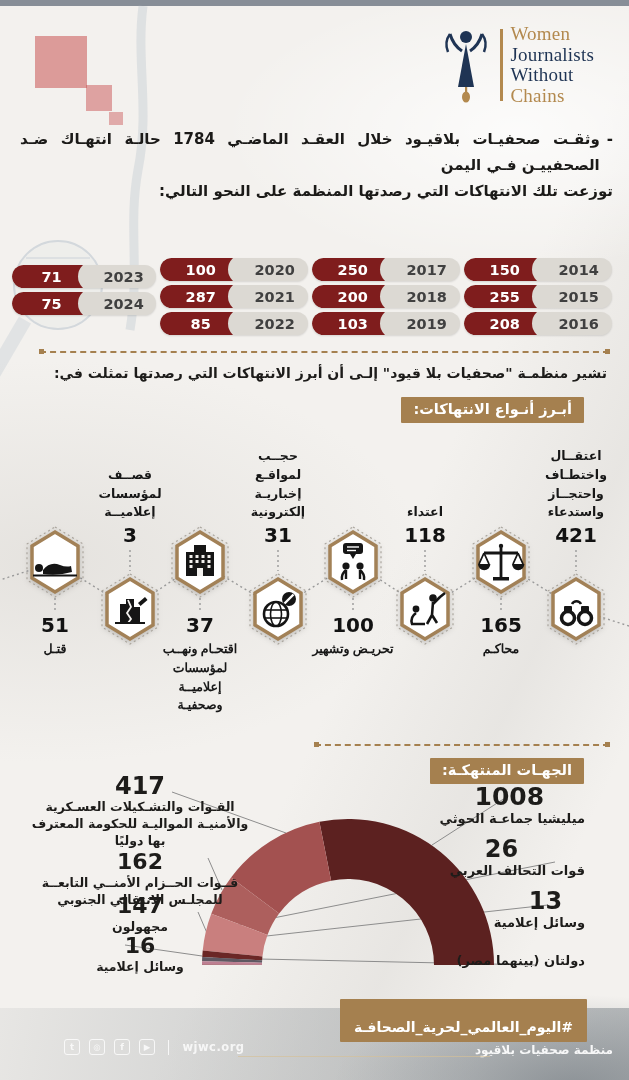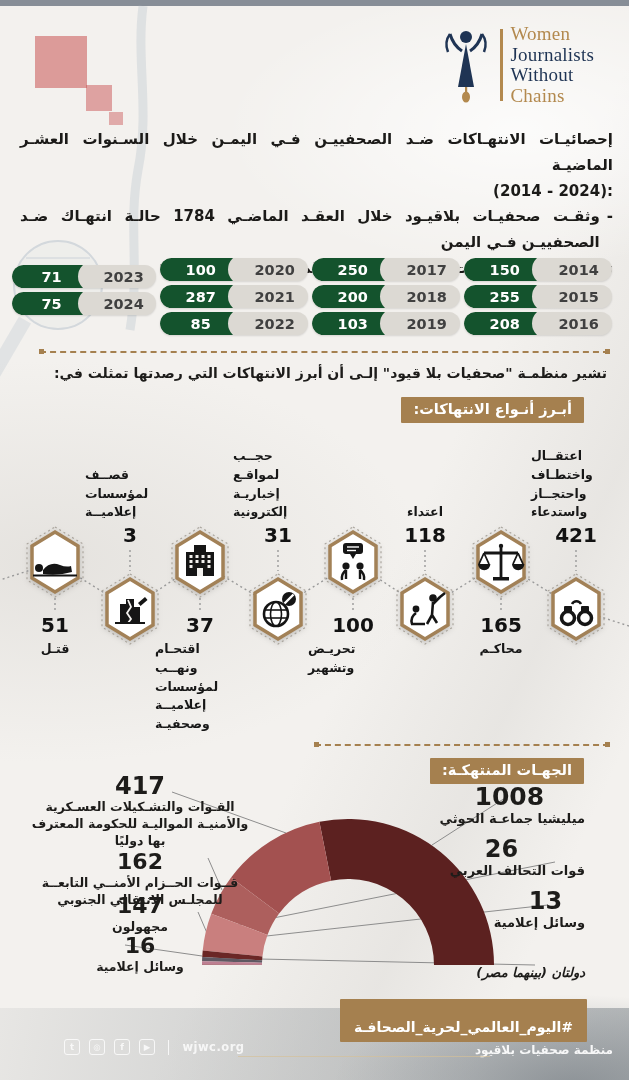--- a/index.html
+++ b/index.html
@@ -29,61 +29,61 @@
   .intro{position:absolute;top:127px;right:16px;left:20px;direction:rtl;text-align:justify;
     font-size:15px;font-weight:bold;line-height:1.72;color:#1b1a18;}
   .intro .years{display:block;text-align:right;}
   .intro .bullet{display:flex;gap:7px;}
   .intro .bullet .mark{flex:0 0 auto;}
   
   .years-grid{position:absolute;top:258px;left:0;right:0;height:88px;}
   .ycol{position:absolute;top:0;width:148px;}
   #ycol0{left:464px;} #ycol1{left:312px;} #ycol2{left:160px;} #ycol3{left:12px;top:7px;width:144px;}
   .pill{position:relative;height:23px;border-radius:12px;background:#dcd9d3;overflow:hidden;margin-bottom:4px;box-shadow:0 1px 2px rgba(0,0,0,.12);}
-  .pill .num{position:absolute;left:0;top:0;bottom:0;width:55%;background:#14532d;border-radius:12px 0 0 12px;
+  .pill .num{position:absolute;left:0;top:0;bottom:0;width:55%;background:#7f1d1d;border-radius:12px 0 0 12px;
     color:#fff;font-weight:bold;display:flex;align-items:center;justify-content:center;font-size:14.5px;}
   .pill::after{content:"";position:absolute;left:calc(55% - 13px);top:-4px;width:31px;height:31px;background:#dcd9d3;border-radius:50%;}
   .pill .year{position:absolute;right:0;top:0;bottom:0;width:45%;color:#404040;font-weight:bold;
     display:flex;align-items:center;justify-content:center;font-size:14.5px;z-index:2;}
   
   .sep{position:absolute;height:0;border-top:2px dashed #a5804f;}
   .sep::before,.sep::after{content:"";position:absolute;top:-4px;width:5px;height:5px;background:#a5804f;}
   .sep::before{left:-1px;} .sep::after{right:-1px;}
   #sep1{top:351px;left:40px;right:20px;}
   #sep2{top:744px;left:315px;right:20px;}
   
   .note{position:absolute;top:365px;right:22px;left:30px;direction:rtl;text-align:right;font-size:14px;font-weight:bold;}
   .tan-box{position:absolute;background:#a5804f;color:#fff;font-weight:bold;font-size:14.5px;
     padding:4px 12px 6px;direction:rtl;border-radius:1px;}
   #violations-header{top:397px;right:45px;}
   #perp-header{top:18px;right:45px;}
   
   .violations{position:absolute;top:430px;left:0;right:0;height:312px;}
   .vlines{position:absolute;inset:0;}
   .vitem{position:absolute;top:0;width:90px;display:flex;flex-direction:column;align-items:center;direction:rtl;}
-  .vlabel{font-size:12.5px;font-weight:bold;line-height:1.5;text-align:left;color:#171717;}
+  .vlabel{font-size:12.5px;font-weight:bold;line-height:1.5;text-align:center;color:#171717;}
   .low .vlabel{height:92px;display:flex;flex-direction:column;justify-content:flex-end;}
   .vcount{font-size:20px;font-weight:bold;color:#121212;height:26px;line-height:26px;}
   .low .hex{margin-top:25px;}
   .high{padding-top:96px;}
   .high .vcount{margin-top:14px;}
-  .high .vlabel{margin-top:2px;}
+  .high .vlabel{margin-top:2px;font-family:Liberation Serif, serif;}
   .hex{filter:drop-shadow(0 2px 2px rgba(0,0,0,.18));}
   
   .perp{position:absolute;top:740px;left:0;right:0;height:262px;}
   .leader-lines,.donut{position:absolute;}
   .leader-lines{left:0;top:0;}
   .donut{left:200px;top:78px;}
   .pr{position:absolute;right:44px;direction:rtl;text-align:left;}
   .pr .pval{font-size:24px;font-weight:bold;line-height:26px;margin-left:35px;}
   .pr .plab{font-size:13px;font-weight:bold;line-height:17px;}
   .pl{position:absolute;left:25px;width:230px;direction:rtl;text-align:center;}
   .pl .pval{font-size:22px;font-weight:bold;line-height:24px;}
   .pl .plab{font-size:12.5px;font-weight:bold;line-height:17px;}
-  #pg1{top:44px;} #pg2{top:96px;} #pg3{top:148px;} #pg4{top:224px;font-style:italic;}
+  #pg1{top:44px;} #pg2{top:96px;} #pg3{top:148px;} #pg4{top:212px;}
   #pg5{top:34px;} #pg6{top:110px;} #pg7{top:154px;} #pg8{top:194px;}
   
   .footer-shade{position:absolute;left:0;right:0;bottom:0;height:72px;
     background:linear-gradient(100deg, rgba(190,192,192,.22), rgba(146,152,156,.42) 55%, rgba(122,130,136,.5));}
   .swoosh{position:absolute;right:0;bottom:0;width:320px;height:95px;
     background:radial-gradient(ellipse at 82% 105%, rgba(105,113,120,.55), transparent 64%);}
   #hashtag-box{top:999px;right:42px;font-size:14px;padding:20px 14px 7px;}
   .org{position:absolute;top:1043px;right:16px;color:#fff;font-size:12px;font-weight:bold;direction:rtl;opacity:.92;}
   .org-line{position:absolute;top:1056px;left:238px;width:252px;height:1px;background:rgba(214,192,150,.65);}
   .social{position:absolute;left:64px;top:1039px;display:flex;align-items:center;gap:9px;opacity:.8;}
@@ -123,24 +123,20 @@
     <div class="logo-divider"></div>
     <div class="logo-text">
       <span class="gold">Women</span>
       <span class="navy">Journalists</span>
       <span class="navy">Without</span>
       <span class="gold">Chains</span>
     </div>
   </div>
 
   <div class="intro">
-    <div>
-      <span>إحصائيـات الانتهـاكات ضـد الصحفييـن فـي اليمـن خلال السـنوات العشـر الماضيـة</span>
-      <span class="years" dir="ltr">(2014 - 2024):</span>
-    </div>
     <div class="bullet">
       <span class="mark">-</span>
       <span>وثقـت صحفيـات بلاقيـود خلال العقـد الماضـي 1784 حالـة انتهـاك ضـد الصحفييـن فـي اليمن</span>
     </div>
     <div>توزعت تلك الانتهاكات التي رصدتها المنظمة على النحو التالي:</div>
   </div>
 
   <div class="years-grid">
     <div class="ycol" id="ycol0">
       <div class="pill">

